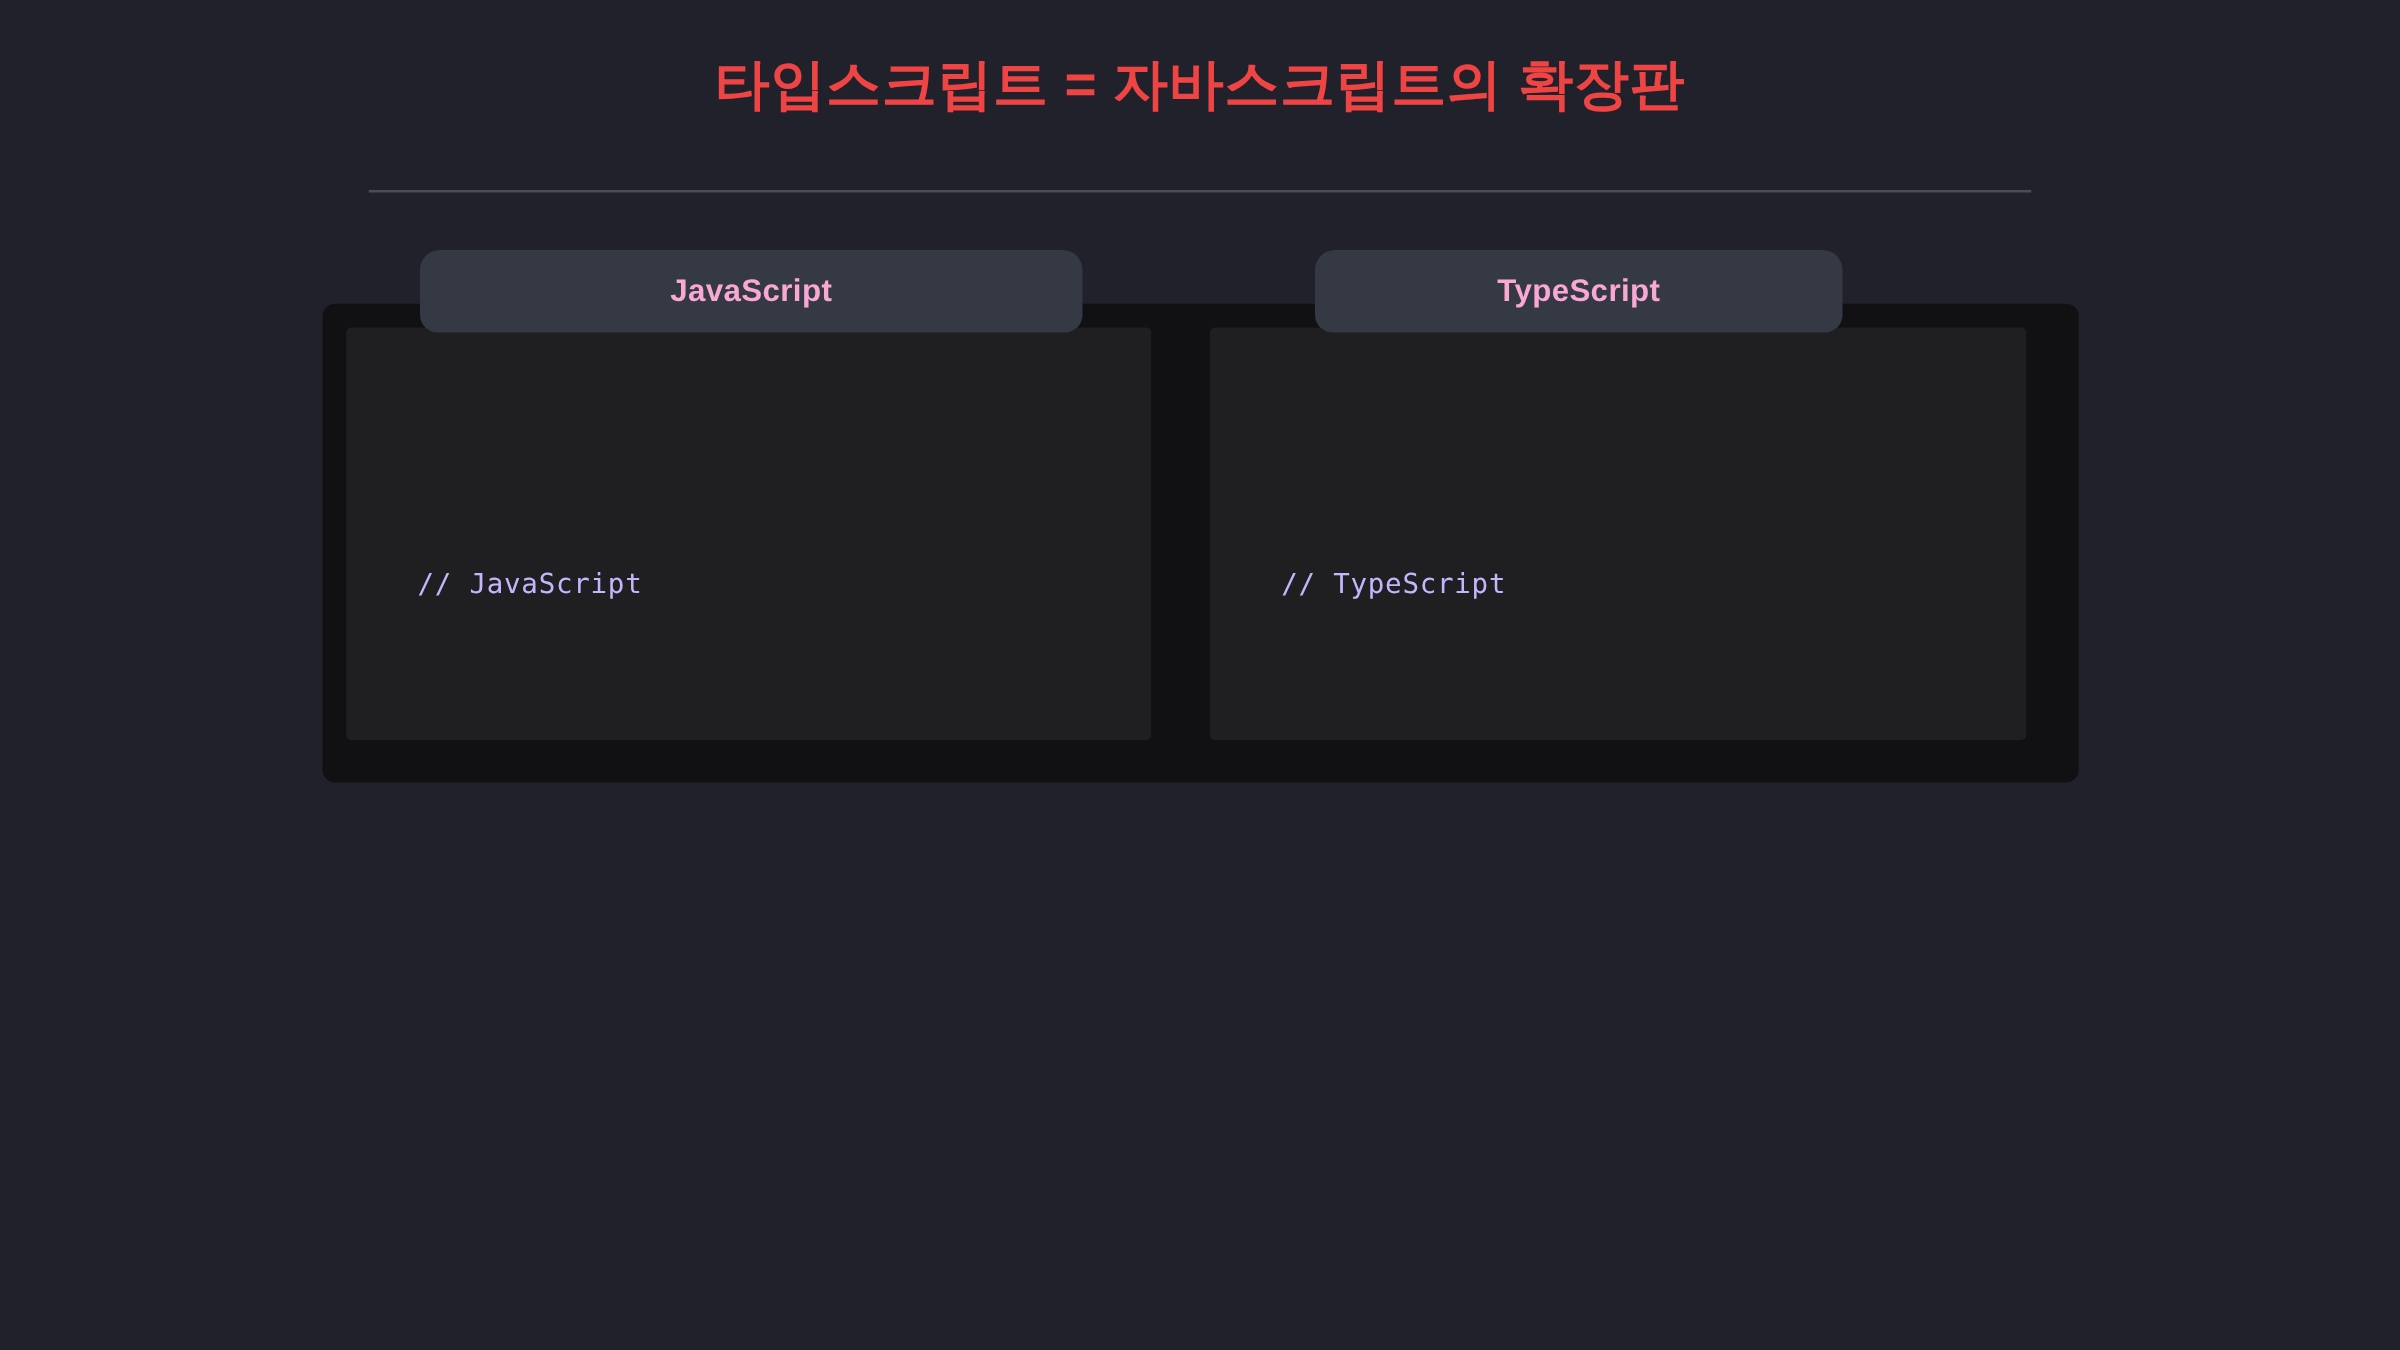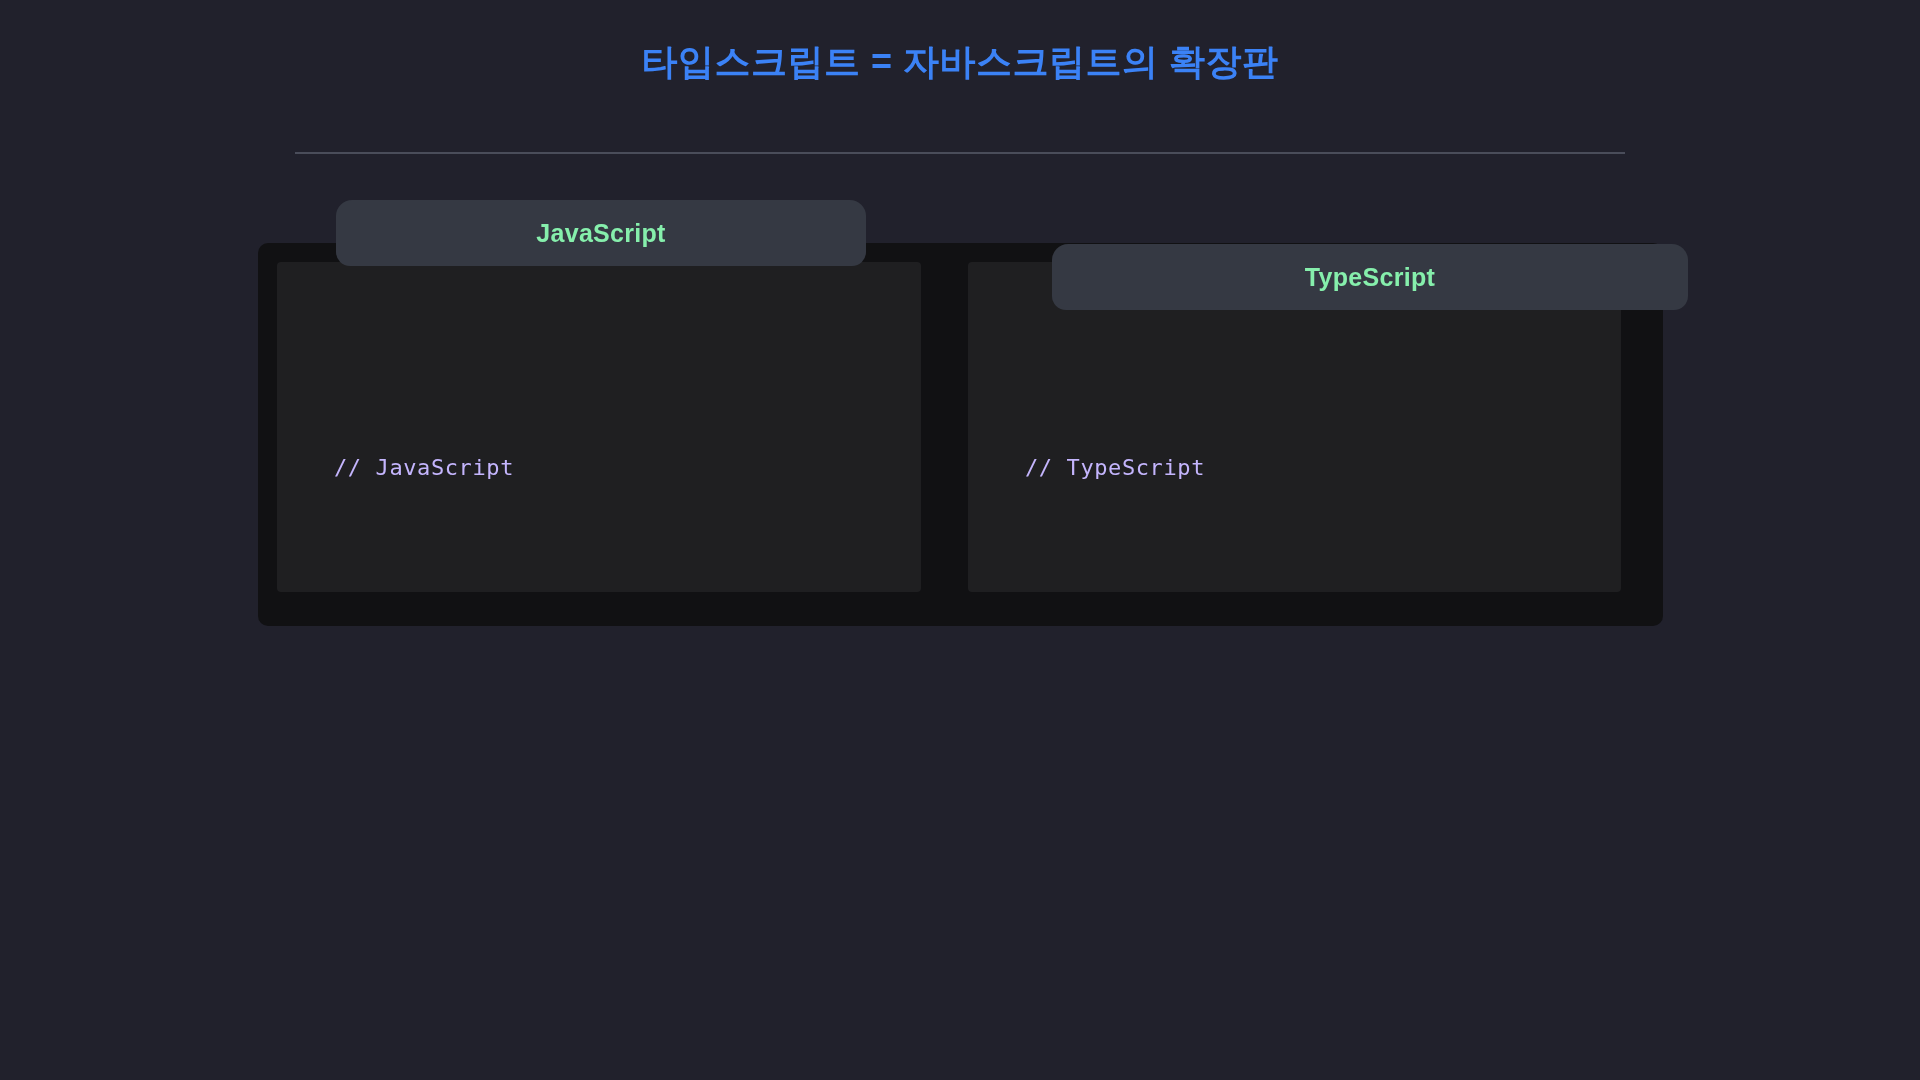--- a/index.html
+++ b/index.html
@@ -16,23 +16,23 @@
     -webkit-font-smoothing:antialiased;
   }
 
   
   #slide-title {
     position:absolute;
     top:38px;
     left:0;
     width:1920px;
     text-align:center;
-    font-size:36px;
+    font-size:44px;
     font-weight:bold;
-    color:#3b82f6;
+    color:#ef4444;
     letter-spacing:0.5px;
     white-space:nowrap;
   }
 
   
   #title-divider {
     position:absolute;
     top:152px;
     left:295px;
     width:1330px;
@@ -63,28 +63,28 @@
   
   .tab-pill {
     position:absolute;
     top:0;
     height:66px;
     background:#353943;
     border-radius:16px 16px 14px 14px;
     display:flex;
     align-items:center;
     justify-content:center;
-    color:#86efac;
+    color:#f9a8d4;
     font-size:25px;
     font-weight:bold;
     letter-spacing:0.3px;
     z-index:3;
   }
   #tab-javascript { left:78px;  width:530px; }
-  #tab-typescript { left:794px; width:636px;margin-top:44px; }
+  #tab-typescript { left:794px; width:422px; }
 
   
   .code-panel {
     position:absolute;
     top:62px;
     height:330px;
     background:#1f1f21;
     border-radius:4px;
     z-index:2;
     overflow:hidden;

